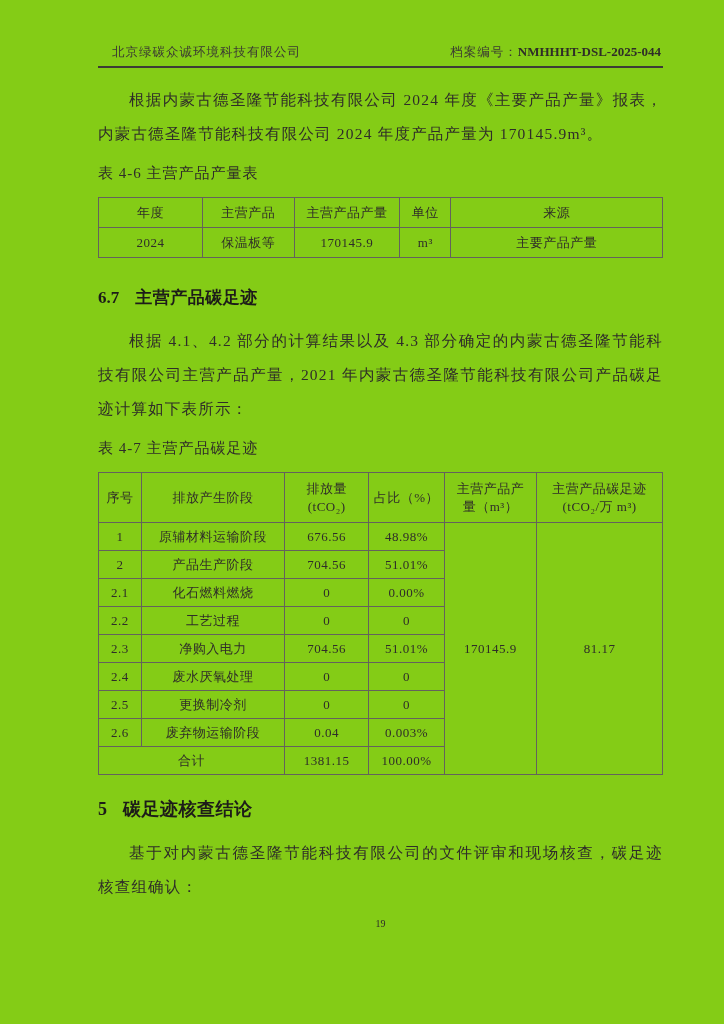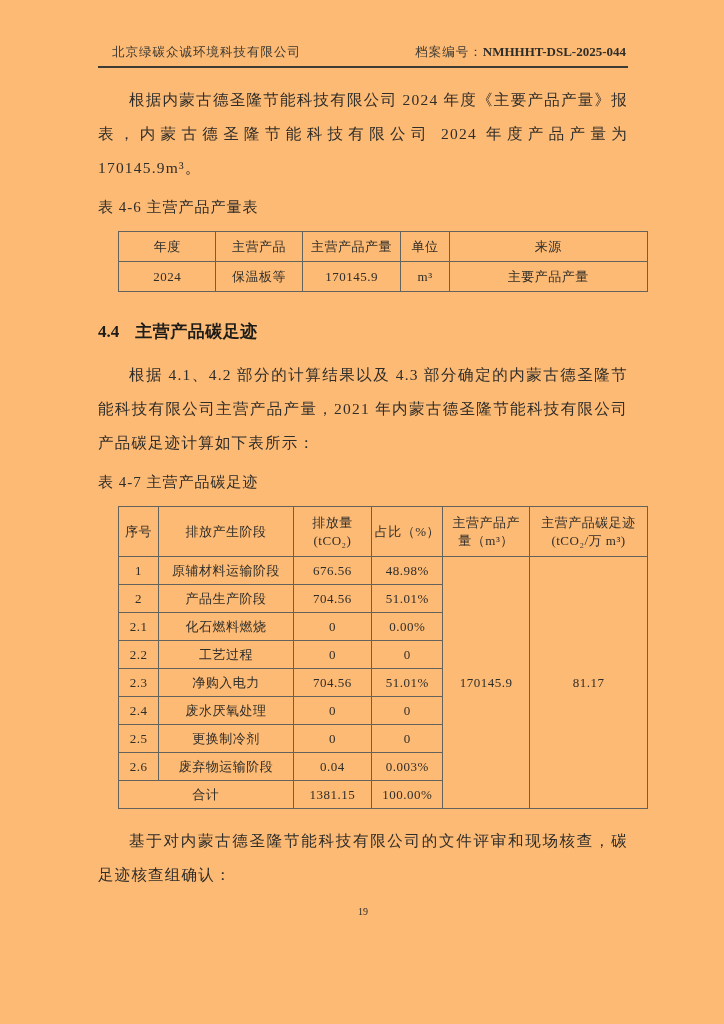--- a/index.html
+++ b/index.html
@@ -1,24 +1,24 @@
 <!DOCTYPE html>
 <html><head>
 <meta charset="utf-8">
 <style>
   html,body{margin:0;padding:0;background:#ffffff;}
   .page{
     width:724px;height:1024px;
-    background:#fdba74;
+    background:#84cc16;
     font-family:"Liberation Serif","DejaVu Serif",serif;
     color:#33312c;
     position:relative;
     overflow:hidden;
     box-sizing:border-box;
-    padding:44px 96px 0 98px;
+    padding:44px 61px 0 98px;
   }
   
   .doc-header{
     display:flex;justify-content:space-between;align-items:flex-end;
     font-size:12.5px;letter-spacing:1px;color:#3a3833;
     padding:0 2px 0 14px;
   }
   .file-no-code{font-weight:600;letter-spacing:0;font-size:13px;color:#2f2d28;}
   .header-rule{border:none;border-top:2px solid #3d3b36;margin:5px 0 0 0;}
   
@@ -28,21 +28,21 @@
   
   .body-para{
     margin:15px 0 0 0;
     font-size:15.5px;line-height:34px;
     text-align:justify;text-justify:inter-ideograph;
     text-indent:2em;letter-spacing:1.2px;color:#2f2d29;
   }
   
   .tbl-caption{text-align:left;font-size:15px;margin:8px 0 0 0;line-height:28px;color:#2f2d29;letter-spacing:1px;}
   
-  table{border-collapse:collapse;table-layout:fixed;width:100%;margin-top:10px;margin-left:20px;}
+  table{border-collapse:collapse;table-layout:fixed;width:100%;margin-top:10px;}
   th,td{
     border:1px solid #64625c;
     text-align:center;vertical-align:middle;
     font-size:13px;font-weight:normal;color:#2f2d29;
     padding:1px 2px;line-height:18px;letter-spacing:0.5px;
     overflow:hidden;
   }
   
   #t46 col:nth-child(1){width:18.4%;}
   #t46 col:nth-child(2){width:16.3%;}
@@ -100,21 +100,21 @@
           <td>2024</td>
           <td>保温板等</td>
           <td>170145.9</td>
           <td>m³</td>
           <td>主要产品产量</td>
         </tr>
       </tbody>
   </table>
 
   <div class="sec-heading">
-    <span class="sec-num">4.4</span><span>主营产品碳足迹</span>
+    <span class="sec-num">6.7</span><span>主营产品碳足迹</span>
   </div>
   <p class="body-para">根据 4.1、4.2 部分的计算结果以及 4.3 部分确定的内蒙古德圣隆节能科技有限公司主营产品产量，2021 年内蒙古德圣隆节能科技有限公司产品碳足迹计算如下表所示：</p>
 
   <div class="tbl-caption">表 4-7 主营产品碳足迹</div>
   <table id="t47">
     <colgroup>
         <col>
         <col>
         <col>
         <col>
@@ -183,17 +183,20 @@
           <td>0.003%</td>
         </tr>
         <tr>
           <td colspan="2">合计</td>
           <td>1381.15</td>
           <td>100.00%</td>
         </tr>
       </tbody>
   </table>
 
+  <div class="sec-heading big">
+    <span class="sec-num">5</span><span>碳足迹核查结论</span>
+  </div>
   <p class="body-para">基于对内蒙古德圣隆节能科技有限公司的文件评审和现场核查，碳足迹核查组确认：</p>
 
   <div class="page-number">19</div>
 
 </div>
 
 </body></html>

